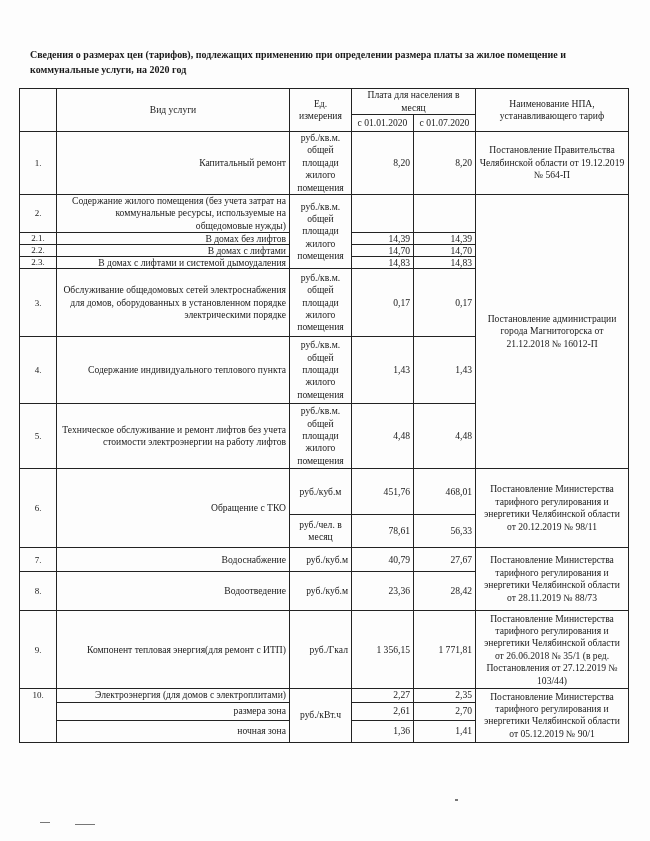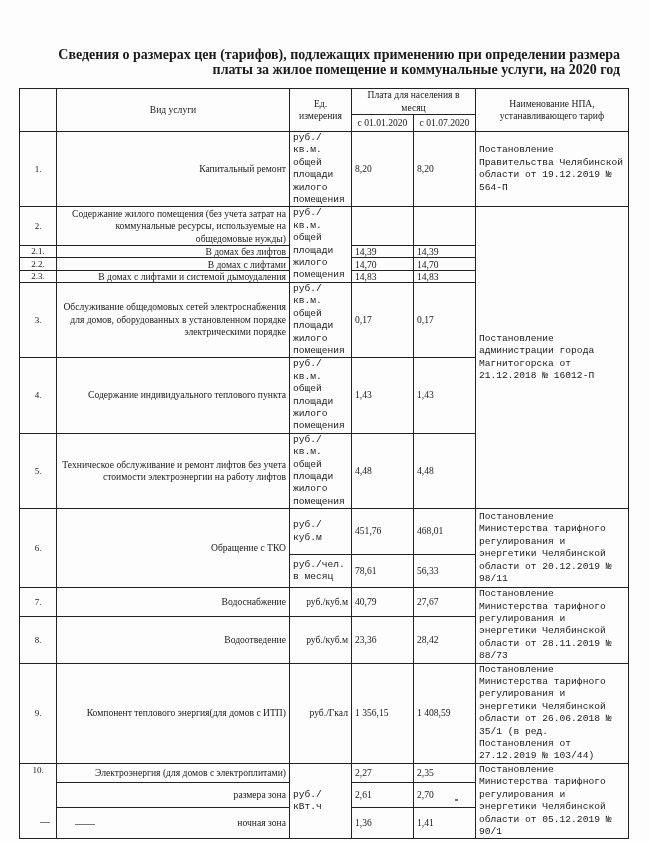--- a/index.html
+++ b/index.html
@@ -1,25 +1,25 @@
 <!DOCTYPE html>
 <html><head>
 <meta charset="utf-8">
 <style>
   html, body { margin: 0; padding: 0; }
   body { width: 650px; height: 841px; background: #fdfdfd; position: relative; overflow: hidden;
          font-family: "Liberation Serif", "DejaVu Serif", serif; color: #1a1a1a; }
-  .title { position: absolute; top: 47px; left: 30px; width: 590px; text-align: right;
-           font-weight: bold; font-size: 14px; line-height: 15px; }
+  .title { position: absolute; top: 47px; left: 30px; width: 590px; text-align: left;
+           font-weight: bold; font-size: 10px; line-height: 15px; }
   table.tariffs { position: absolute; top: 88px; left: 19px; width: 609px; border-collapse: collapse;
                   table-layout: fixed; font-size: 9.6px; line-height: 12.4px; }
   table.tariffs td { border: 1px solid #222; padding: 0 3px; vertical-align: middle; }
-  .c { text-align: left; font-family: Liberation Mono, monospace; }
+  .c { text-align: center; }
   .l { text-align: right; }
-  .num { text-align: left; }
+  .num { text-align: right; }
   .no { text-align: center; font-size: 9px; }
   .hdr { text-align: center; }
   .thin td { height: 11px; line-height: 11px; }
   .scan-mark { position: absolute; background: #777; }
 </style>
 </head>
 <body>
 
 <div class="title">Сведения о размерах цен (тарифов), подлежащих применению при определении размера платы за жилое помещение и коммунальные услуги, на 2020 год</div>
 
@@ -131,24 +131,24 @@
   <tr style="height:39px">
     <td class="no">8.</td>
     <td class="l">Водоотведение</td>
     <td class="l">руб./куб.м</td>
     <td class="num">23,36</td>
     <td class="num">28,42</td>
   </tr>
 
   <tr style="height:78px">
     <td class="no">9.</td>
-    <td class="l">Компонент теплового энергия(для домов с ИТП)</td>
+    <td class="l">Компонент тепловая энергия(для ремонт с ИТП)</td>
     <td class="l">руб./Гкал</td>
     <td class="num">1 356,15</td>
-    <td class="num">1 408,59</td>
+    <td class="num">1 771,81</td>
     <td class="c">Постановление Министерства тарифного регулирования и энергетики Челябинской области от 26.06.2018 № 35/1 (в ред. Постановления от 27.12.2019 № 103/44)</td>
   </tr>
 
   <tr style="height:13px">
     <td rowspan="3" class="no" style="vertical-align:top">10.</td>
     <td class="l">Электроэнергия (для домов с электроплитами)</td>
     <td rowspan="3" class="c">руб./кВт.ч</td>
     <td class="num">2,27</td>
     <td class="num">2,35</td>
     <td rowspan="3" class="c">Постановление Министерства тарифного регулирования и энергетики Челябинской области от 05.12.2019 № 90/1</td>

